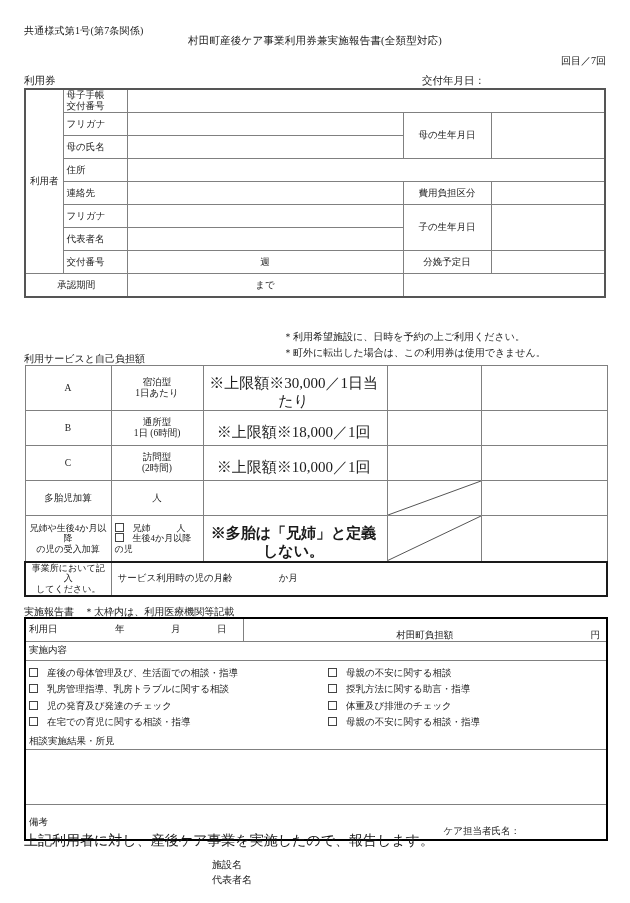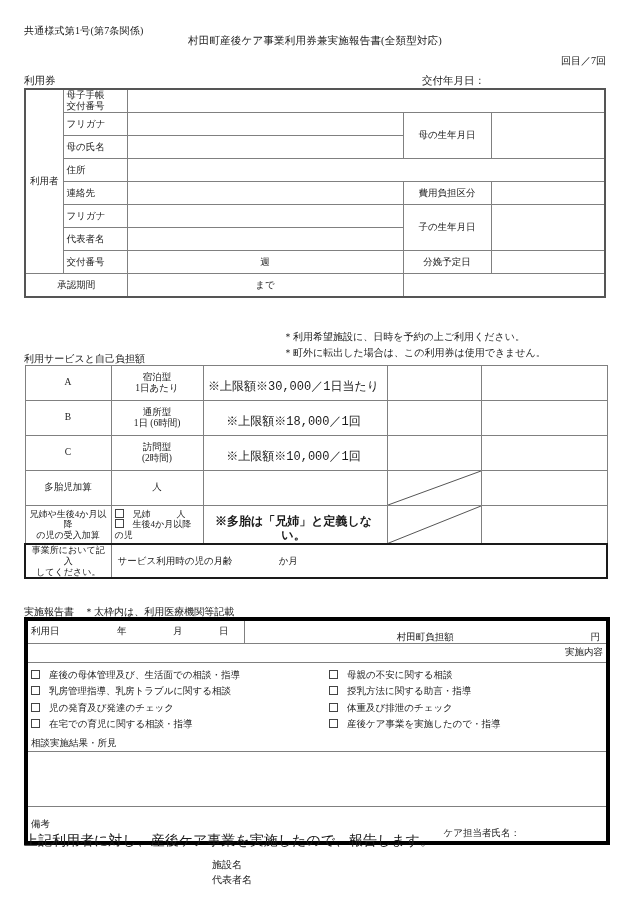--- a/index.html
+++ b/index.html
@@ -110,53 +110,53 @@
   .diag-cell {
     position: relative;
     overflow: hidden;
   }
   .diag-cell svg {
     position: absolute;
     left: 0; top: 0;
     width: 100%; height: 100%;
     display: block;
   }
-  .amt { text-align: left; padding-right: 6px !important; font-size: 12px; font-family: Liberation Mono, monospace; }
+  .amt { text-align: left; padding-right: 6px !important; font-size: 15px; }
   .amt-wrap { display:block; margin-top: 9px; }
   .chk-cell { text-align: left !important; font-size: 9px; line-height: 1.35; padding-left: 3px !important; }
   .biz-row td { height: 26px; }
   .biz-left { font-size: 9px; line-height: 1.2; }
   .biz-right { text-align: left !important; padding-left: 6px !important; }
   .gap { display:inline-block; width: 46px; }
   .gap-sm { display:inline-block; width: 26px; }
 
   
   #report-table {
     left: 24px; top: 617px;
     width: 582px;
-    border: 4px solid #000000;
+    border: 2px solid #000000;
   }
   #report-table td { border: 1px solid #808080; }
   #report-table .r-use { height: 22px; }
   .use-left { text-align: left; }
   .ymd { display: inline-block; }
   .ymd .y { display:inline-block; width: 86px; text-align: left; }
   .ymd .m { display:inline-block; width: 56px; text-align: left; }
   .ymd .d { display:inline-block; width: 46px; text-align: left; }
   .burden-cell { position: relative; }
   .burden-label {
     position: absolute;
     left: 0; right: 0;
     text-align: center;
   }
   .yen {
     position: absolute;
     right: 6px;
   }
-  .content-head { height: 18px; text-align: right; }
+  .content-head { height: 18px; text-align: left; }
   .chk-area { height: 86px; vertical-align: top; padding-top: 2px !important; }
   .chk-cols {
     display: flex;
     width: 100%;
     justify-content: flex-end;
   }
   .chk-col { width: 50%; }
   .chk-col.right { padding-left: 12px; box-sizing: border-box; }
   .chk-item {
     font-size: 9.5px;
@@ -400,21 +400,21 @@
             <div class="chk-col">
               <div class="chk-item"><span class="box"></span><span>産後の母体管理及び、生活面での相談・指導</span></div>
               <div class="chk-item"><span class="box"></span><span>乳房管理指導、乳房トラブルに関する相談</span></div>
               <div class="chk-item"><span class="box"></span><span>児の発育及び発達のチェック</span></div>
               <div class="chk-item"><span class="box"></span><span>在宅での育児に関する相談・指導</span></div>
             </div>
             <div class="chk-col right">
               <div class="chk-item"><span class="box"></span><span>母親の不安に関する相談</span></div>
               <div class="chk-item"><span class="box"></span><span>授乳方法に関する助言・指導</span></div>
               <div class="chk-item"><span class="box"></span><span>体重及び排泄のチェック</span></div>
-              <div class="chk-item"><span class="box"></span><span>産後ケア事業を実施したので・指導</span></div>
+              <div class="chk-item"><span class="box"></span><span>母親の不安に関する相談・指導</span></div>
             </div>
           </div>
           <div class="result-label">相談実施結果・所見</div>
         </td>
       </tr>
       <tr>
         <td colspan="2" class="blank-area" style="border-top:none;"></td>
       </tr>
       <tr>
         <td colspan="2" class="remarks-cell">

